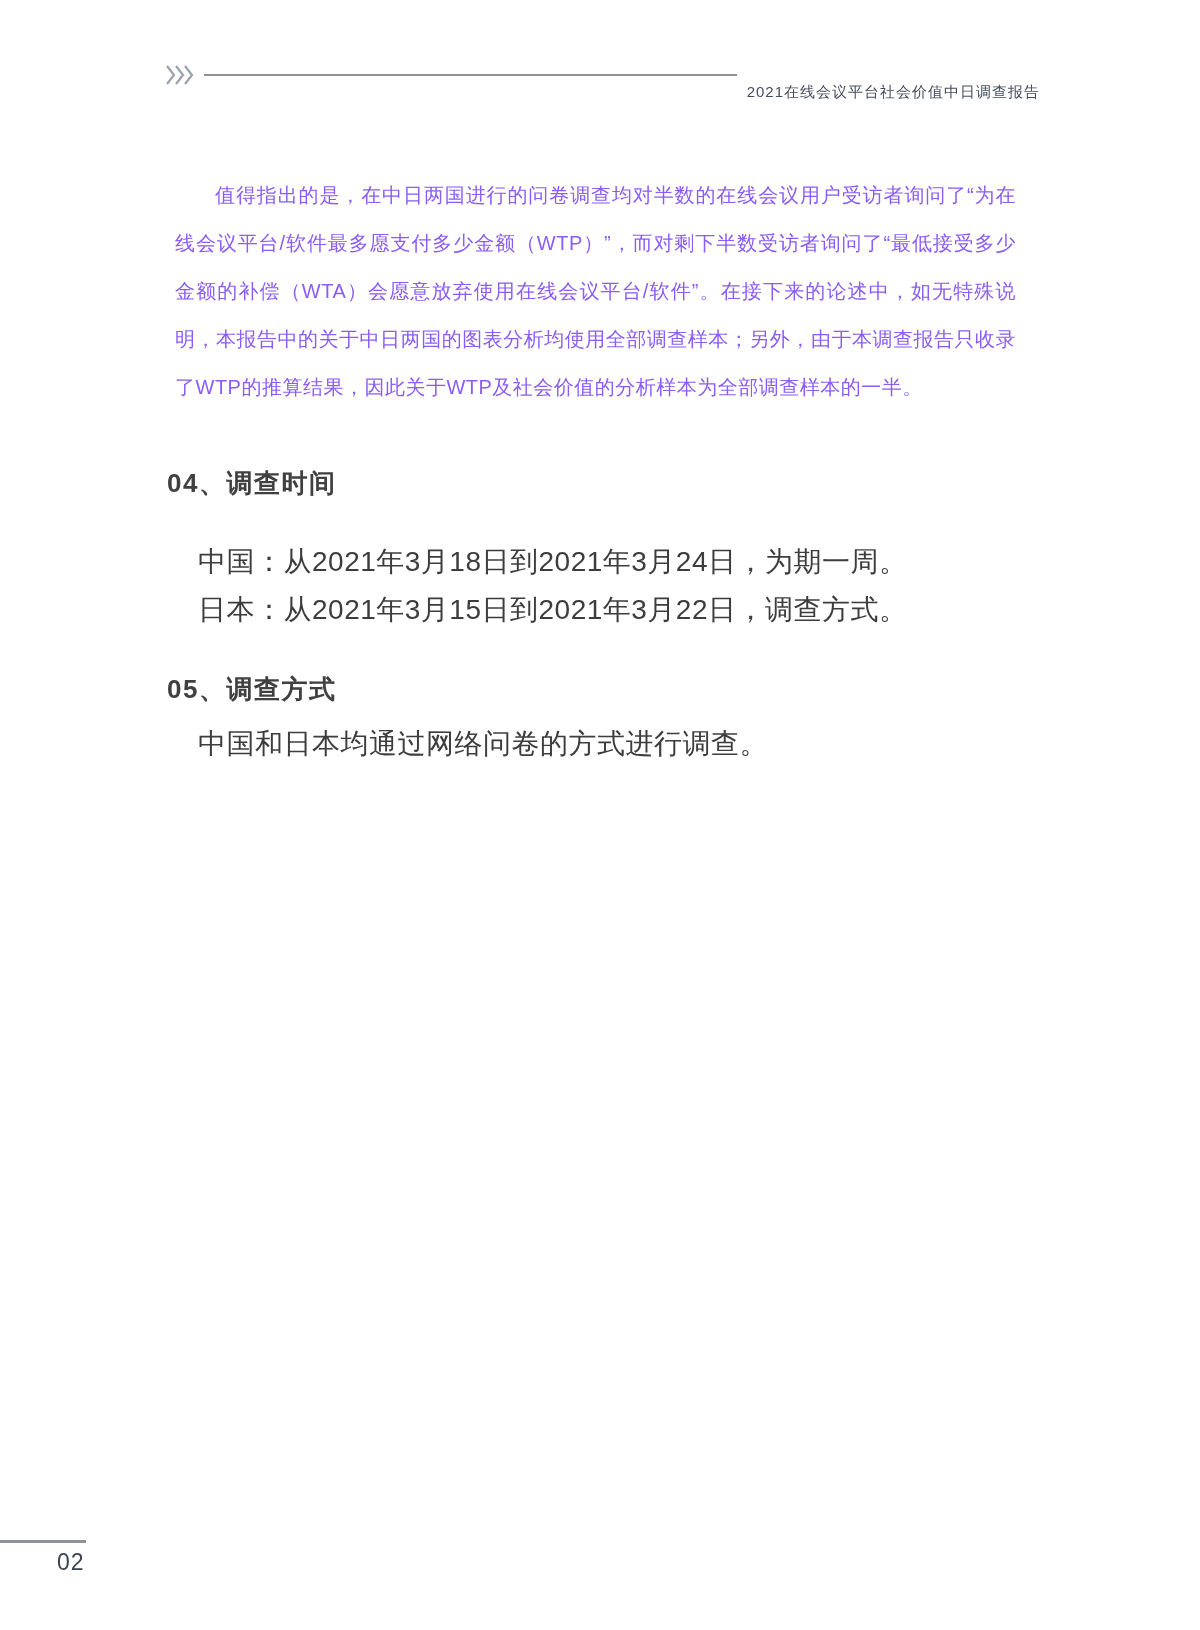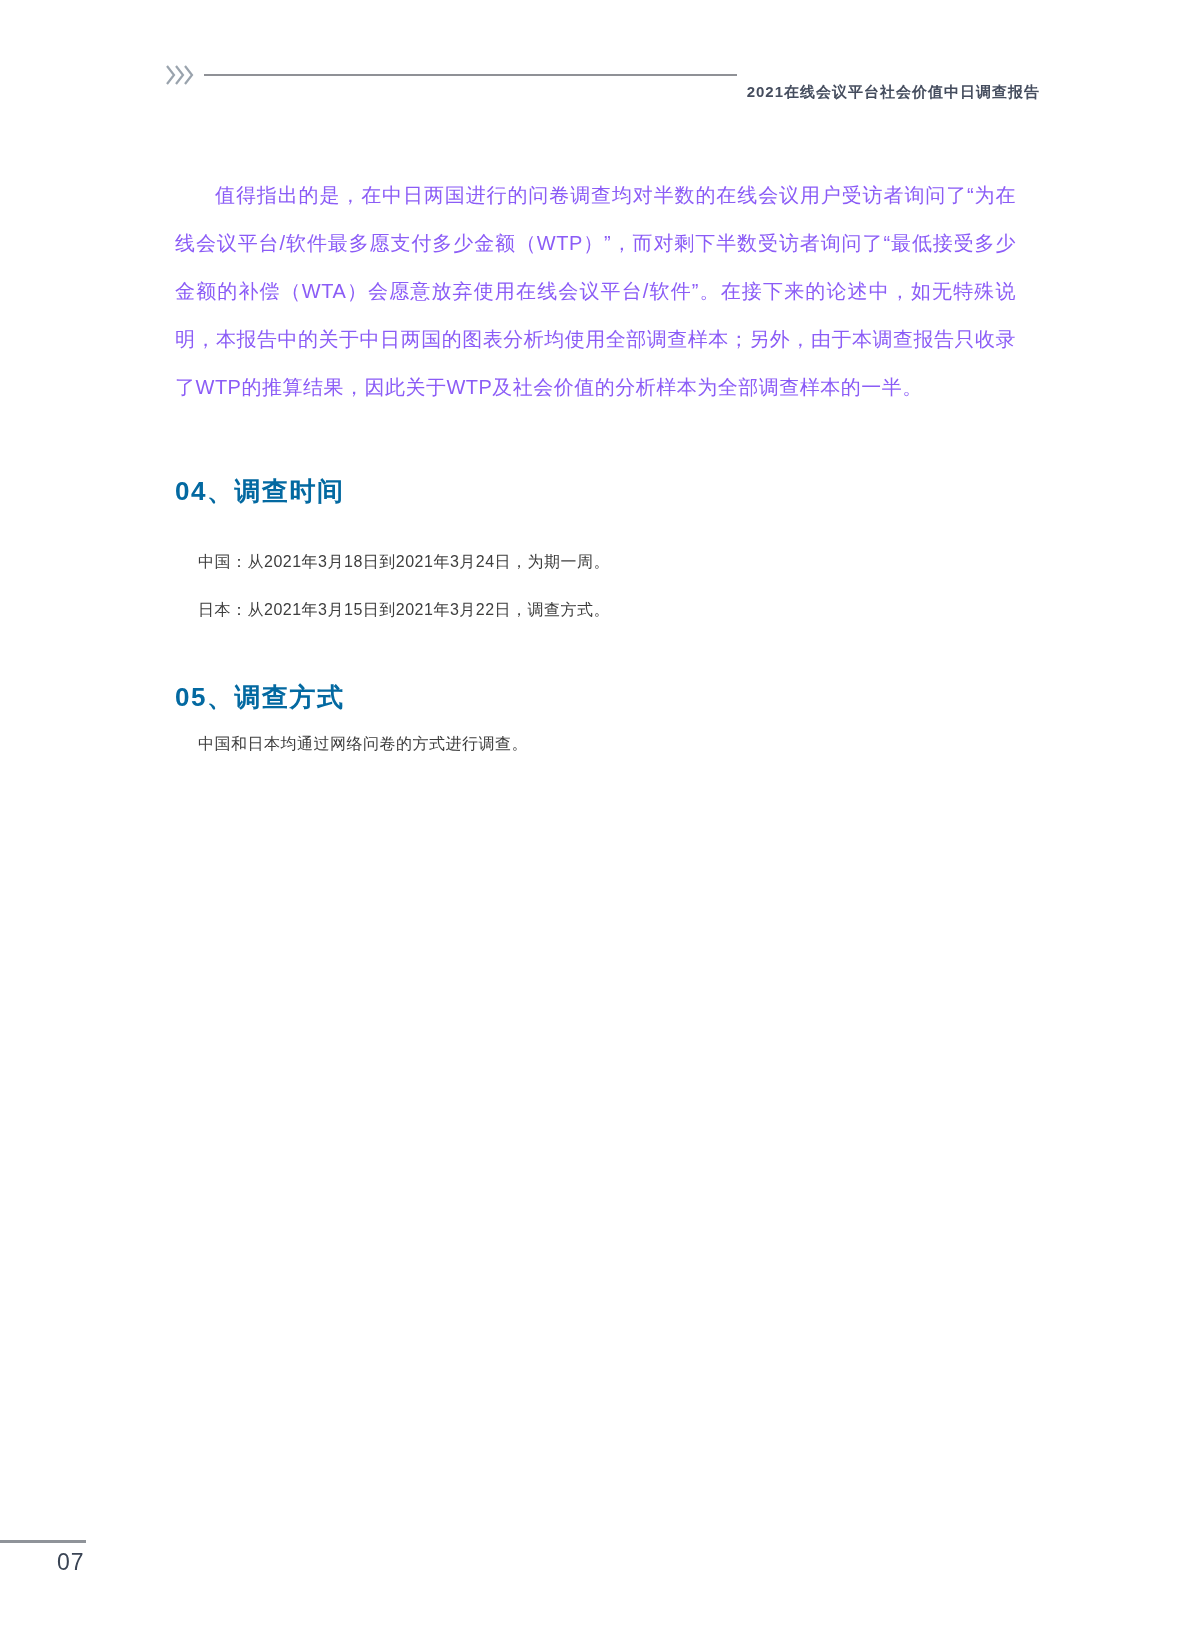--- a/index.html
+++ b/index.html
@@ -19,21 +19,21 @@
     display:flex;align-items:center;
   }
   .chevrons{display:flex;align-items:center;margin-right:9px;}
   .header-rule{
     flex:1;height:0;
     border-top:2px solid #8f9196;
     margin-right:10px;
   }
   .header-title{
     font-size:15px;
-    font-weight:bold;
+    font-weight:normal;
     letter-spacing:1px;
     color:#454d5e;
     white-space:nowrap;
     margin-top:34px;
   }
   
   .intro{
     position:absolute;
     left:175px;top:171px;width:841px;
     margin:0;
@@ -41,34 +41,34 @@
     line-height:48px;
     color:#8b5cf6;
     font-weight:500;
     text-align:justify;
     text-indent:2em;
     letter-spacing:0.5px;
   }
   .section-heading{
     position:absolute;
     left:167px;
-    margin:8px;
+    margin:0;
     font-size:26px;
     font-weight:bold;
     letter-spacing:1.5px;
-    color:#0369a1;
+    color:#404040;
     white-space:nowrap;
   }
   .heading-04{top:466px;}
   .heading-05{top:672px;}
   .section-lines{
     position:absolute;
     left:198px;
     margin:0;
-    font-size:16px;
+    font-size:28px;
     line-height:47.5px;
     color:#3d3d3d;
     font-weight:500;
     letter-spacing:0.5px;
   }
   .lines-04{top:538px;}
   .lines-05{top:720px;}
   
   .footer-rule{
     position:absolute;
@@ -109,15 +109,15 @@
     <div>中国：从2021年3月18日到2021年3月24日，为期一周。</div>
     <div>日本：从2021年3月15日到2021年3月22日，调查方式。</div>
   </div>
 
   <h2 class="section-heading heading-05">05、调查方式</h2>
   <div class="section-lines lines-05">
     <div>中国和日本均通过网络问卷的方式进行调查。</div>
   </div>
 
   <div class="footer-rule"></div>
-  <div class="page-number">07</div>
+  <div class="page-number">02</div>
 
 </div>
 
 </body></html>

